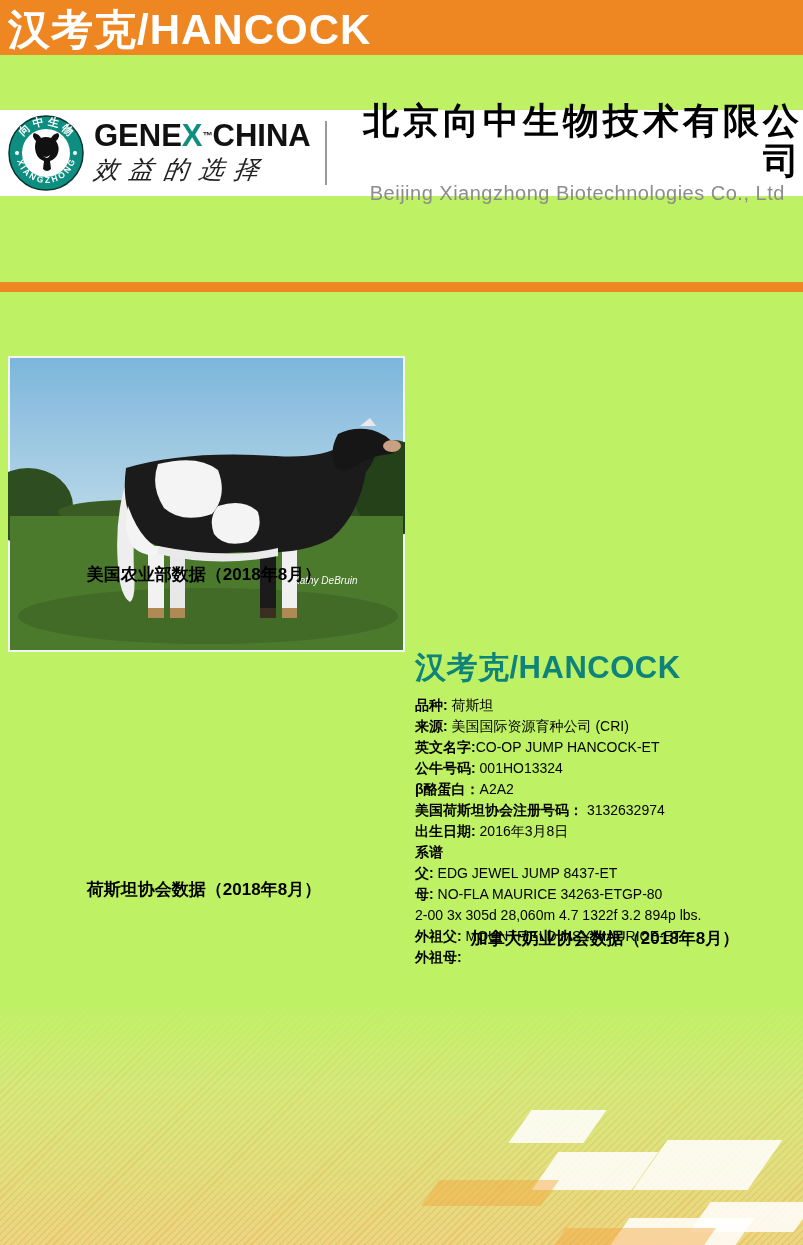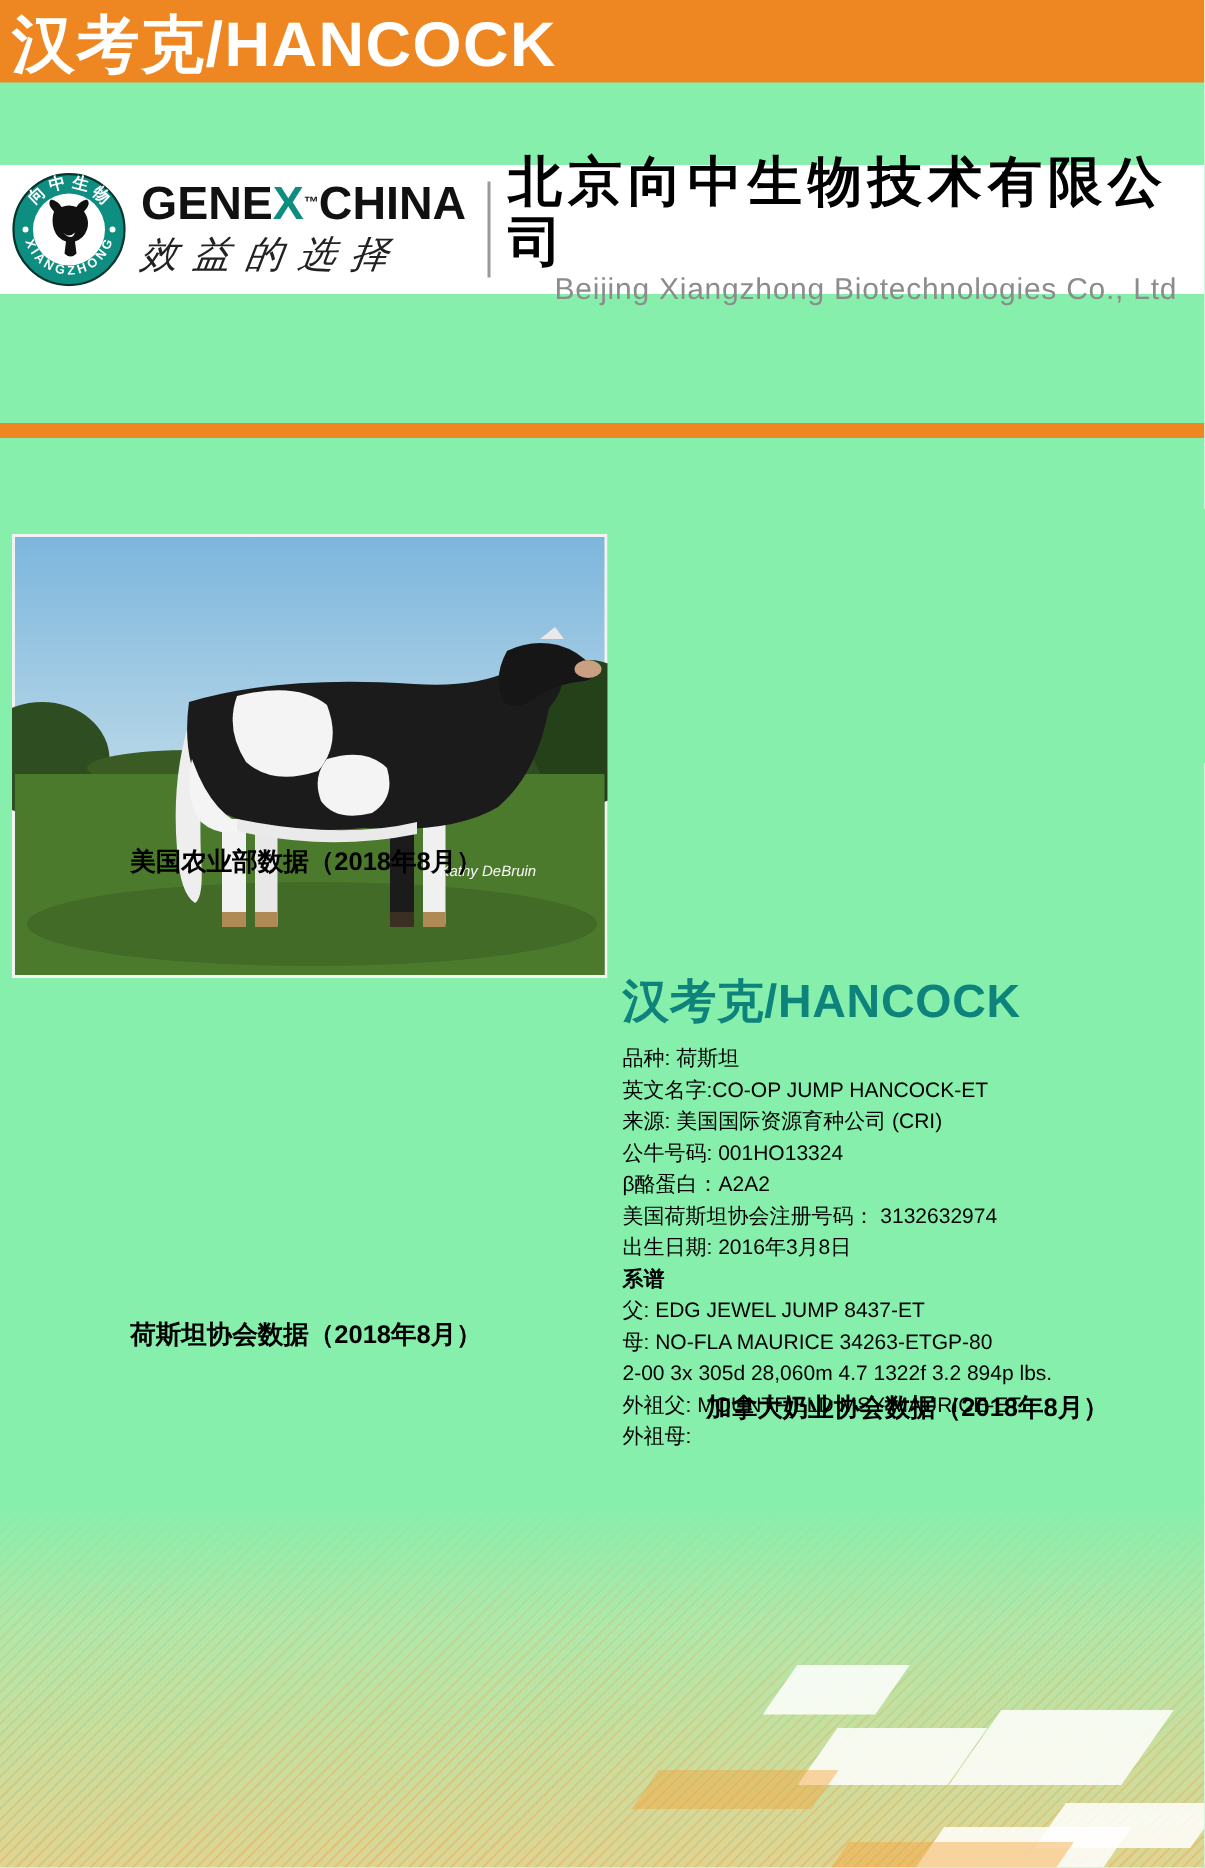--- a/index.html
+++ b/index.html
@@ -1,46 +1,46 @@
 <!DOCTYPE html>
 <html><head>
 <meta charset="utf-8">
 <style>
   html,body{margin:0;padding:0;background:#fff;}
-  .page{position:relative;width:803px;height:1245px;overflow:hidden;background:#86efac;
+  .page{position:relative;width:803px;height:1245px;overflow:hidden;background:#bef264;
         font-family:"Liberation Sans","DejaVu Sans",sans-serif;color:#111;}
 
   
   .banner{position:absolute;left:0;top:0;width:803px;height:55px;background:#EE8722;}
   .banner .title{position:absolute;left:8px;top:2px;font-size:42px;font-weight:bold;color:#fff;letter-spacing:1px;}
 
   
   .logo-band{position:absolute;left:0;top:55px;width:803px;height:86px;background:#fff;display:flex;align-items:center;}
   .badge{position:relative;width:76px;height:76px;margin-left:8px;flex:0 0 auto;}
   .genex-block{margin-left:10px;flex:0 0 auto;}
   .genex-line{font-size:31px;font-weight:bold;color:#111;letter-spacing:0px;line-height:30px;}
   .genex-line .swoosh{color:#0E8E80;font-weight:bold;}
   .genex-line .tm{font-size:10px;vertical-align:top;}
   .slogan{font-family:"DejaVu Serif","Liberation Serif",serif;font-style:italic;font-size:25px;color:#222;
           letter-spacing:10px;margin-top:2px;transform:skewX(-8deg);}
   .divider{width:2px;height:64px;background:#9a9a9a;margin:0 12px 0 14px;flex:0 0 auto;}
   .company{flex:1 1 auto;}
-  .company-cn{font-size:36px;font-weight:bold;color:#000;letter-spacing:4px;line-height:40px;}
+  .company-cn{font-size:36px;font-weight:bold;color:#000;letter-spacing:4px;line-height:40px;text-align:right;}
   .company-en{font-size:20px;color:#8c8c8c;letter-spacing:0.5px;line-height:24px;margin-left:31px;}
   .strip{position:absolute;left:0;top:141px;width:803px;height:10px;background:#EE8722;}
 
   
   .photo{position:absolute;left:8px;top:205px;width:397px;height:296px;}
   .photo svg{display:block;}
 
   
   .profile{position:absolute;left:415px;top:200px;width:385px;}
   .profile-title{font-size:31px;font-weight:bold;color:#0E837C;margin:0 0 6px 0;letter-spacing:0.5px;}
   .pline{font-size:14px;line-height:21px;color:#000;}
-  .pline .lbl{font-weight:normal;}
+  .pline .lbl{font-weight:bold;}
   .pline.heading{font-weight:bold;}
 
   
   .sec-head{font-size:17px;font-weight:bold;text-align:center;color:#000;}
   .sec-head span{}
   #usda-head{position:absolute;left:5px;top:563px;width:398px;}
   #holstein-head{position:absolute;left:5px;top:858px;width:398px;margin-top:20px;}
 
   
   #canada-head{position:absolute;left:412px;top:927px;width:386px;}
@@ -148,22 +148,22 @@
         <path d="M150 190 q70 14 120 2 l0 8 q-60 12 -120 -2 z" fill="#eaeaea"></path>
       </g>
       <text x="285" y="228" font-size="10" font-style="italic" fill="#f8f8f8" font-family="Liberation Sans, sans-serif">Kathy DeBruin</text>
     </svg>
   </div>
 
   <div class="profile z2">
     <div class="profile-title">汉考克/HANCOCK</div>
     <div id="profile-fields">
         <div class="pline"><span class="lbl">品种:</span><span> 荷斯坦</span></div>
+        <div class="pline"><span class="lbl">来源:</span><span> 美国国际资源育种公司 (CRI)</span></div>
         <div class="pline"><span class="lbl">英文名字:</span><span>CO-OP JUMP HANCOCK-ET</span></div>
-        <div class="pline"><span class="lbl">来源:</span><span> 美国国际资源育种公司 (CRI)</span></div>
         <div class="pline"><span class="lbl">公牛号码:</span><span> 001HO13324</span></div>
         <div class="pline"><span class="lbl">β酪蛋白：</span><span>A2A2</span></div>
         <div class="pline"><span class="lbl">美国荷斯坦协会注册号码：</span><span> 3132632974</span></div>
         <div class="pline"><span class="lbl">出生日期:</span><span> 2016年3月8日</span></div>
       </div>
     <div class="pline heading">系谱</div>
     <div id="pedigree-lines">
         <div class="pline"><span class="lbl">父:</span><span>  EDG JEWEL JUMP 8437-ET</span></div>
         <div class="pline"><span class="lbl">母:</span><span> NO-FLA MAURICE 34263-ETGP-80</span></div>
         <div class="pline"><span>2-00 3x 305d 28,060m 4.7 1322f 3.2 894p lbs.</span></div>

